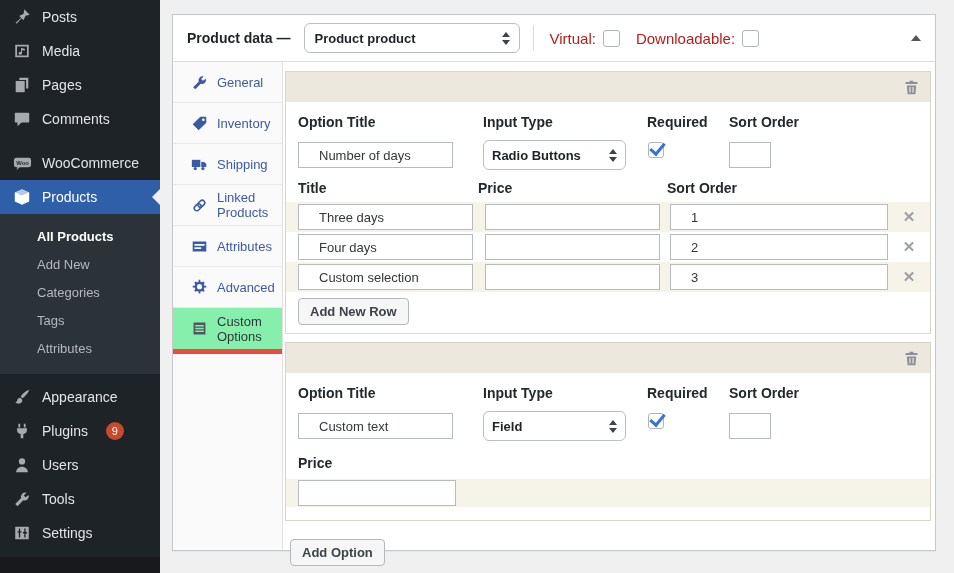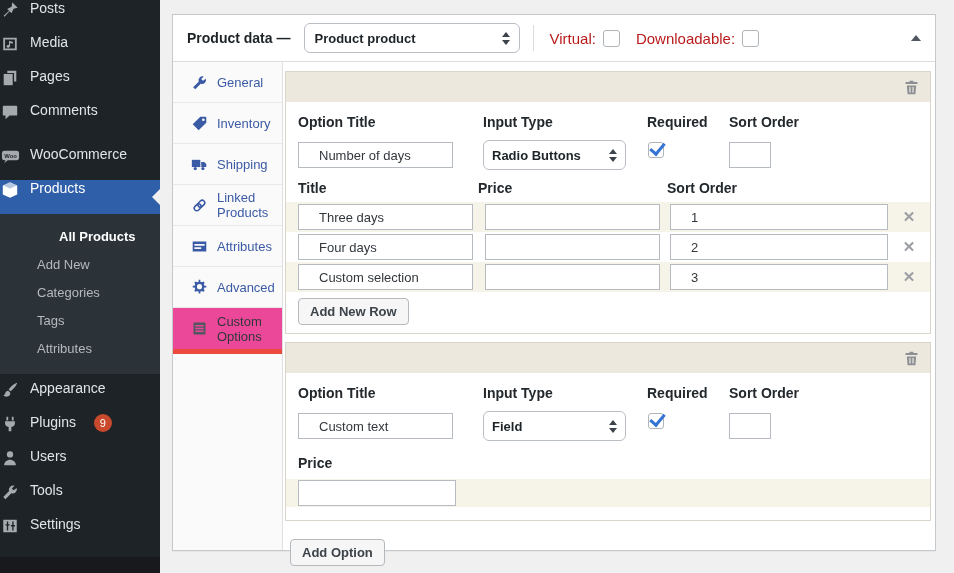--- a/index.html
+++ b/index.html
@@ -2,30 +2,30 @@
 <html><head>
 <meta charset="utf-8">
 <style>
   * { margin:0; padding:0; box-sizing:border-box; }
   html,body { width:954px; height:573px; overflow:hidden; }
   body { font-family:"Liberation Sans", sans-serif; background:#f0f0f1; position:relative; font-size:13px; color:#32373c; }
   svg { display:block; }
 
   
   .sidebar { position:absolute; left:0; top:0; width:160px; height:573px; background:#1d2327; color:#e2e4e7; }
-  .mi { height:34px; display:flex; gap:10px; font-size:14px; cursor:pointer; }
+  .mi { height:34px; display:flex; align-items:center; gap:10px; padding-left:12px; font-size:14px; cursor:pointer; }
   .mi .ic { width:20px; height:20px; color:#a7aaad; flex:0 0 20px; display:flex; align-items:center; justify-content:center; }
   .mi-sep { height:10px; }
   .mi.active { background:#2f5fa8; color:#fff; position:relative; }
   .mi.active .ic { color:#fff; }
   .mi.active .arrow { position:absolute; right:0; top:50%; margin-top:-8px; width:0; height:0;
       border-top:8px solid transparent; border-bottom:8px solid transparent; border-right:8px solid #f0f0f1; }
   .submenu { background:#2c3338; padding:8px 0 12px; }
   .smi { height:28px; display:flex; align-items:center; padding-left:37px; font-size:13px; color:#b4b9be; cursor:pointer; }
-  .smi.current { color:#fff; font-weight:bold;margin-left:22px; }
+  .smi.current { color:#fff; font-weight:bold; }
   .gap6 { height:6px; }
   .badge { margin-left:8px; min-width:18px; height:18px; border-radius:50%; background:#c8492b; color:#fff;
       font-size:11px; display:flex; align-items:center; justify-content:center; padding:0 2px; }
   .collapse-strip { position:absolute; bottom:0; left:0; width:100%; height:16px; background:#17191c; }
 
   
   .page { position:absolute; left:160px; top:0; width:794px; height:573px; background:#f0f0f1; }
   .postbox { position:absolute; left:12px; top:14px; width:764px; height:537px; background:#fff;
       border:1px solid #c6c9cc; box-shadow:0 1px 1px rgba(0,0,0,.04); }
 
@@ -46,21 +46,21 @@
       border-right:3px solid #3574d4; border-bottom:3px solid #3574d4; transform:rotate(40deg); }
   .ml24 { margin-left:16px; }
   .collapse-btn { margin-left:auto; width:0; height:0; border-left:5px solid transparent; border-right:5px solid transparent;
       border-bottom:6px solid #50575e; cursor:pointer; }
 
   .pd-body { display:flex; height:488px; }
   .tabs { width:156px; background:#fafafa; border-right:1px solid #e0e0e0; }
   .tab { height:41px; display:flex; align-items:center; gap:9px; padding-left:18px; border-bottom:1px solid #e9e9e9;
       font-size:13px; color:#3b5aa5; cursor:pointer; }
   .tab .ic { width:17px; height:17px; color:#3b5aa5; flex:0 0 17px; }
-  .tab.active { background:#ec4899; color:#32373c; border-bottom:none; }
+  .tab.active { background:#86efac; color:#32373c; border-bottom:none; }
   .tab.active .ic { color:#50575e; }
   .red-line { height:5px; background:#ed4a3f; }
 
   .panels { flex:1; padding:9px 4px 0 2px; }
   .opt-panel { border:1px solid #d9d5c9; background:#fff; margin-bottom:8px; }
   .opt-head { height:30px; background:#ece8dd; display:flex; align-items:center; justify-content:flex-end; padding-right:10px; }
   .trash { width:17px; height:17px; color:#8c8f94; cursor:pointer; }
   .opt-body { padding:12px 12px 8px; }
 
   .fgroups { display:flex; }

